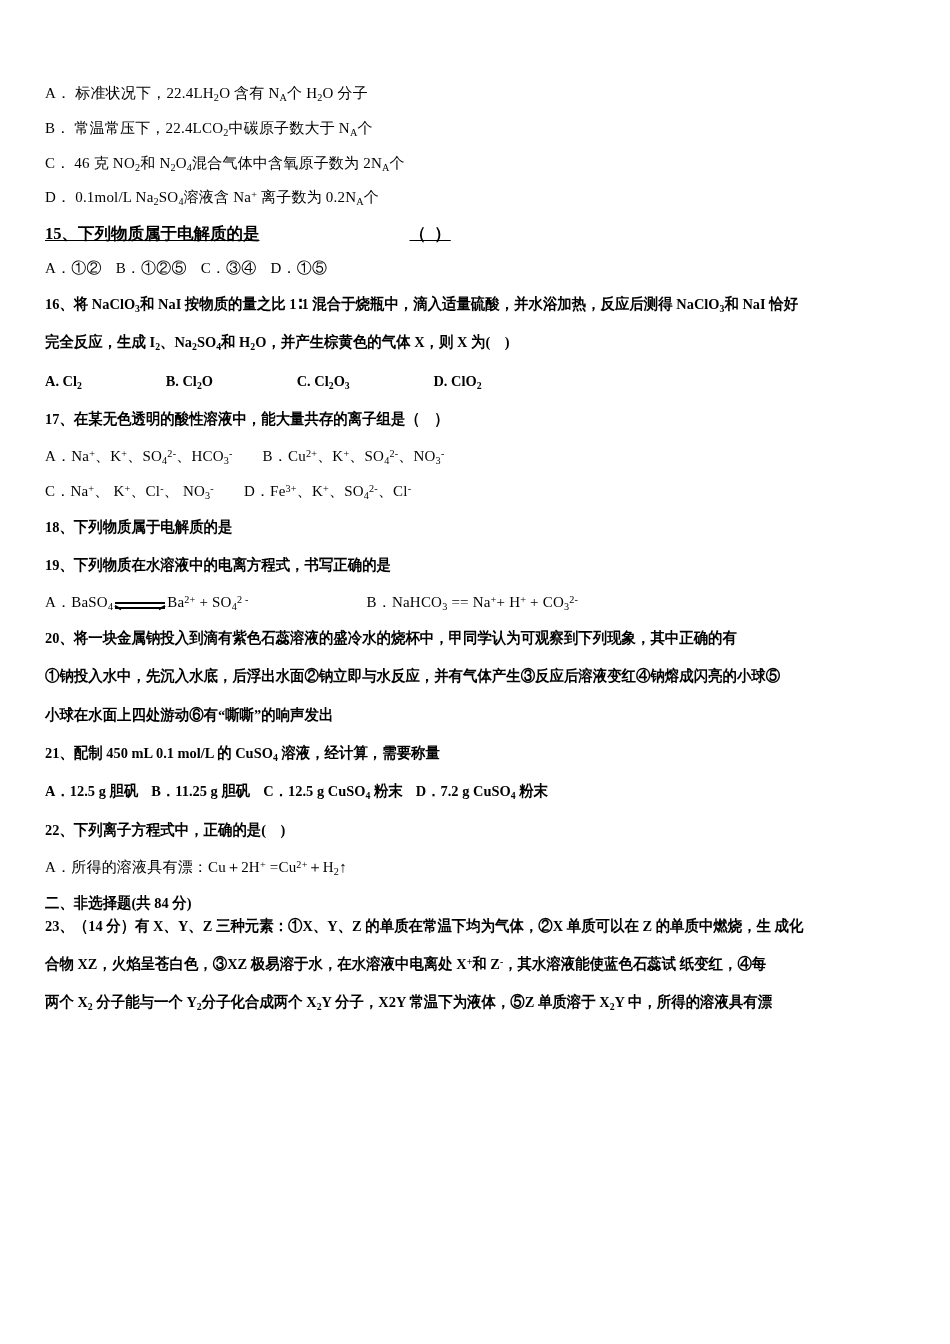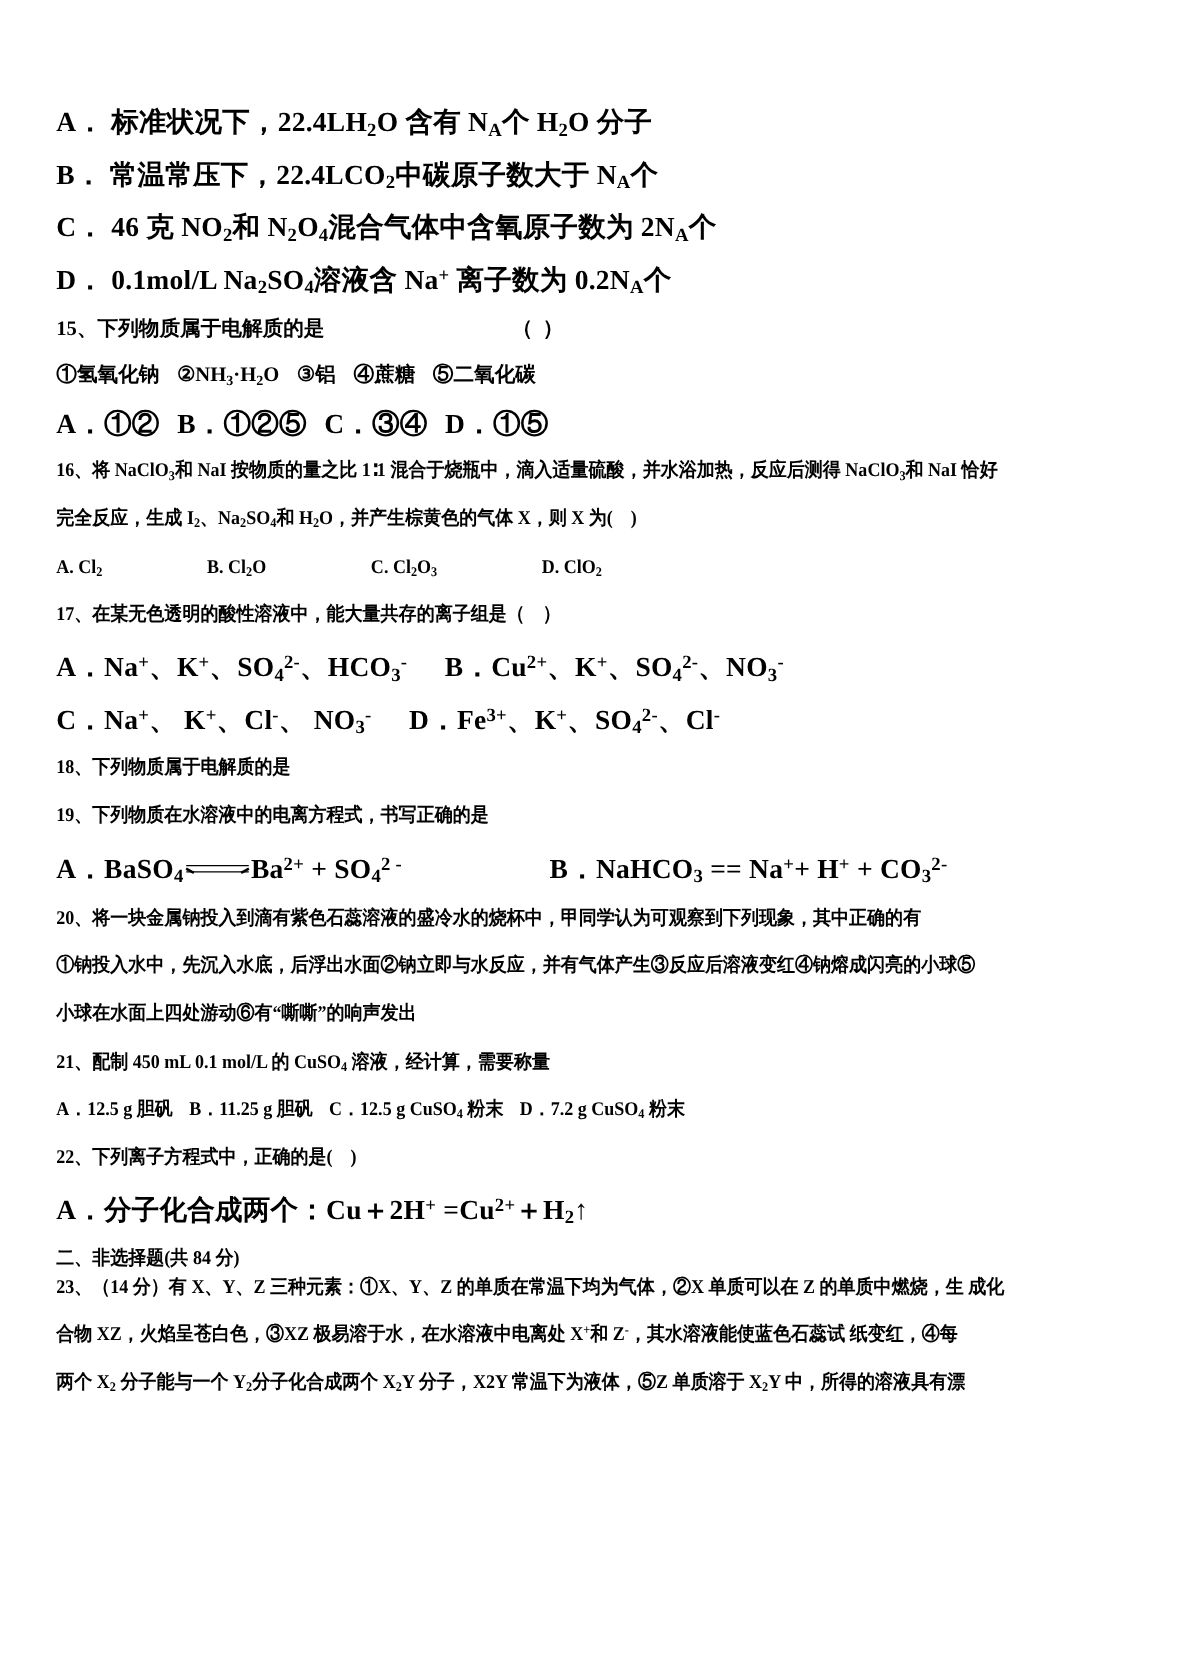--- a/index.html
+++ b/index.html
@@ -31,31 +31,32 @@
 
   
   .line {
     white-space: pre-wrap;
     line-height: 1.05;
   }
 
   
   .opt-bold {
     font-family: "Liberation Serif", "DejaVu Serif", serif;
-    font-weight: bold;
-    font-size: 22px;
+    font-weight: normal;
+    font-size: 15px;
     letter-spacing: 0.2px;
     margin-bottom: 19px;
   }
   
   .stem {
     font-family: "Liberation Serif", "DejaVu Serif", serif;
     font-weight: bold;
     font-size: 16.5px;
     margin-bottom: 19px;
+    text-decoration: underline;
   }
   
   .narrow {
     font-family: "Liberation Serif", "DejaVu Serif", serif;
     font-weight: bold;
     font-size: 15.5px;
     transform: scaleX(0.93);
     transform-origin: left center;
     margin-bottom: 22px;
   }
@@ -129,21 +130,20 @@
   <div class="line opt-bold"><span>A．</span> <span>标准状况下，22.4LH</span><sub>2</sub><span>O 含有 N</span><sub>A</sub><span>个 H</span><sub>2</sub><span>O 分子</span></div>
 
   <div class="line opt-bold"><span>B．</span> <span>常温常压下，22.4LCO</span><sub>2</sub><span>中碳原子数大于 N</span><sub>A</sub><span>个</span></div>
 
   <div class="line opt-bold"><span>C．</span> <span>46 克 NO</span><sub>2</sub><span>和 N</span><sub>2</sub><span>O</span><sub>4</sub><span>混合气体中含氧原子数为 2N</span><sub>A</sub><span>个</span></div>
 
   <div class="line opt-bold"><span>D．</span> <span>0.1mol/L Na</span><sub>2</sub><span>SO</span><sub>4</sub><span>溶液含 Na</span><sup>+</sup><span> 离子数为 0.2N</span><sub>A</sub><span>个</span></div>
 
   <div class="line stem"><span class="qnum">15、</span><span>下列物质属于电解质的是</span><span class="sp-lg"></span><span>（  ）</span></div>
 
-  <div class="line stem"><span>①氢氧化钠</span><span class="sp-xs"></span><span>②NH</span><sub>3</sub><span>·H</span><sub>2</sub><span>O</span><span class="sp-xs"></span><span>③铝</span><span class="sp-xs"></span><span>④蔗糖</span><span class="sp-xs"></span><span>⑤二氧化碳</span></div>
 
   <div class="line opt-bold"><span>A．①②</span><span class="sp-xs"></span><span>B．①②⑤</span><span class="sp-xs"></span><span>C．③④</span><span class="sp-xs"></span><span>D．①⑤</span></div>
 
   <div class="line narrow"><span class="qnum">16、</span><span>将 NaClO</span><sub>3</sub><span>和 NaI 按物质的量之比 1∶1 混合于烧瓶中，滴入适量硫酸，并水浴加热，反应后测得 NaClO</span><sub>3</sub><span>和 NaI 恰好</span></div>
 
   <div class="line narrow"><span>完全反应，生成 I</span><sub>2</sub><span>、Na</span><sub>2</sub><span>SO</span><sub>4</sub><span>和 H</span><sub>2</sub><span>O，并产生棕黄色的气体 X，则 X 为(    )</span></div>
 
   <div class="line narrow-opts"><span><span>A. Cl</span><sub>2</sub></span><span class="sp-md"></span><span><span>B. Cl</span><sub>2</sub><span>O</span></span><span class="sp-md"></span><span><span>C. Cl</span><sub>2</sub><span>O</span><sub>3</sub></span><span class="sp-md"></span><span><span>D. ClO</span><sub>2</sub></span></div>
 
   <div class="line narrow"><span class="qnum">17、</span><span>在某无色透明的酸性溶液中，能大量共存的离子组是（    ）</span></div>
@@ -164,21 +164,21 @@
   <div class="line narrow"><span>①钠投入水中，先沉入水底，后浮出水面②钠立即与水反应，并有气体产生③反应后溶液变红④钠熔成闪亮的小球⑤</span></div>
   <div class="line narrow"><span>小球在水面上四处游动⑥有“嘶嘶”的响声发出</span></div>
 
 
   <div class="line narrow"><span class="qnum">21、</span><span>配制 450 mL 0.1 mol/L 的 CuSO</span><sub>4</sub><span> 溶液，经计算，需要称量</span></div>
 
   <div class="line narrow-opts"><span>A．12.5 g 胆矾</span><span class="sp-xs"></span><span>B．11.25 g 胆矾</span><span class="sp-xs"></span><span><span>C．12.5 g CuSO</span><sub>4</sub><span> 粉末</span></span><span class="sp-xs"></span><span><span>D．7.2 g CuSO</span><sub>4</sub><span> 粉末</span></span></div>
 
   <div class="line narrow"><span class="qnum">22、</span><span>下列离子方程式中，正确的是(    )</span></div>
 
-  <div class="line opt-bold"><span>A．</span><span>分子化合成两个：Cu＋2H</span><sup>+</sup><span> =Cu</span><sup>2+</sup><span>＋H</span><sub>2</sub><span>↑</span></div>
+  <div class="line opt-bold"><span>A．</span><span>所得的溶液具有漂：Cu＋2H</span><sup>+</sup><span> =Cu</span><sup>2+</sup><span>＋H</span><sub>2</sub><span>↑</span></div>
 
 
 
 
   <div class="line sec-head"><span>二、非选择题(共 84 分)</span></div>
 
   <div class="line narrow q23-first"><span class="qnum">23、</span><span>（14 分）</span><span>有 X、Y、Z 三种元素：①X、Y、Z 的单质在常温下均为气体，②X 单质可以在 Z 的单质中燃烧，生 成化</span></div>
 
   <div class="line narrow"><span>合物 XZ，火焰呈苍白色，③XZ 极易溶于水，在水溶液中电离处 X</span><sup>+</sup><span>和 Z</span><sup>-</sup><span>，其水溶液能使蓝色石蕊试 纸变红，④每</span></div>
 

